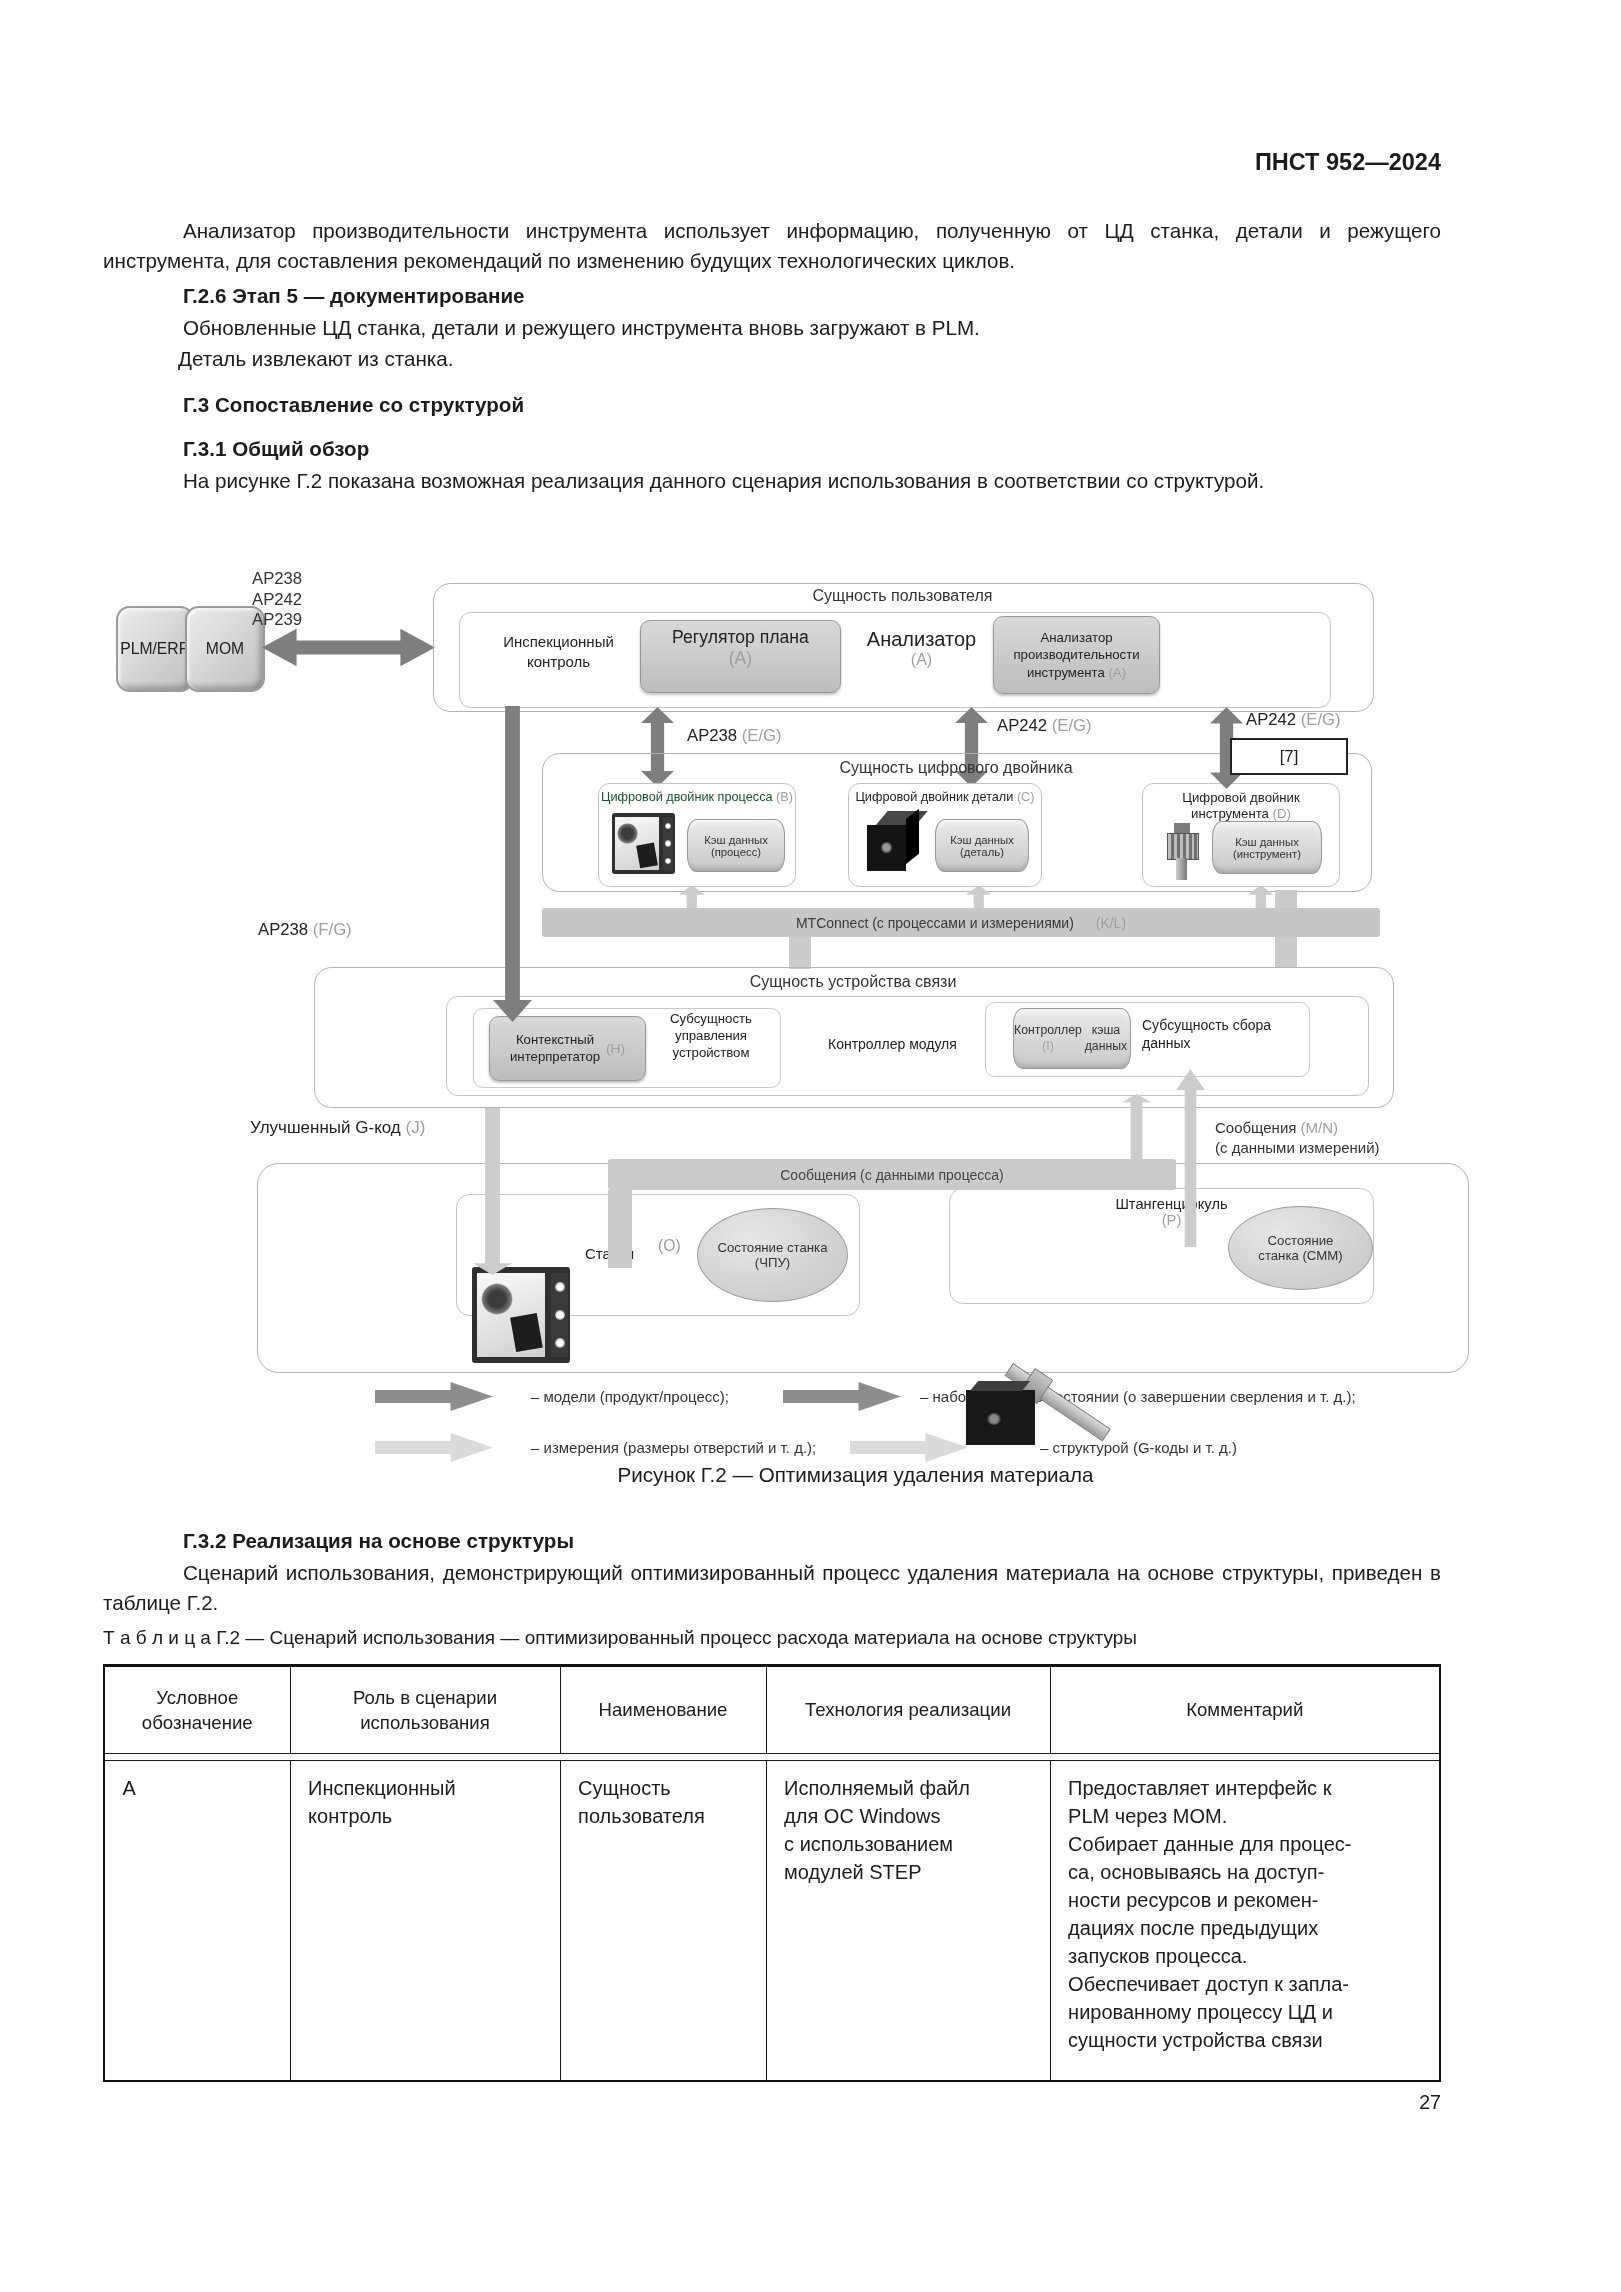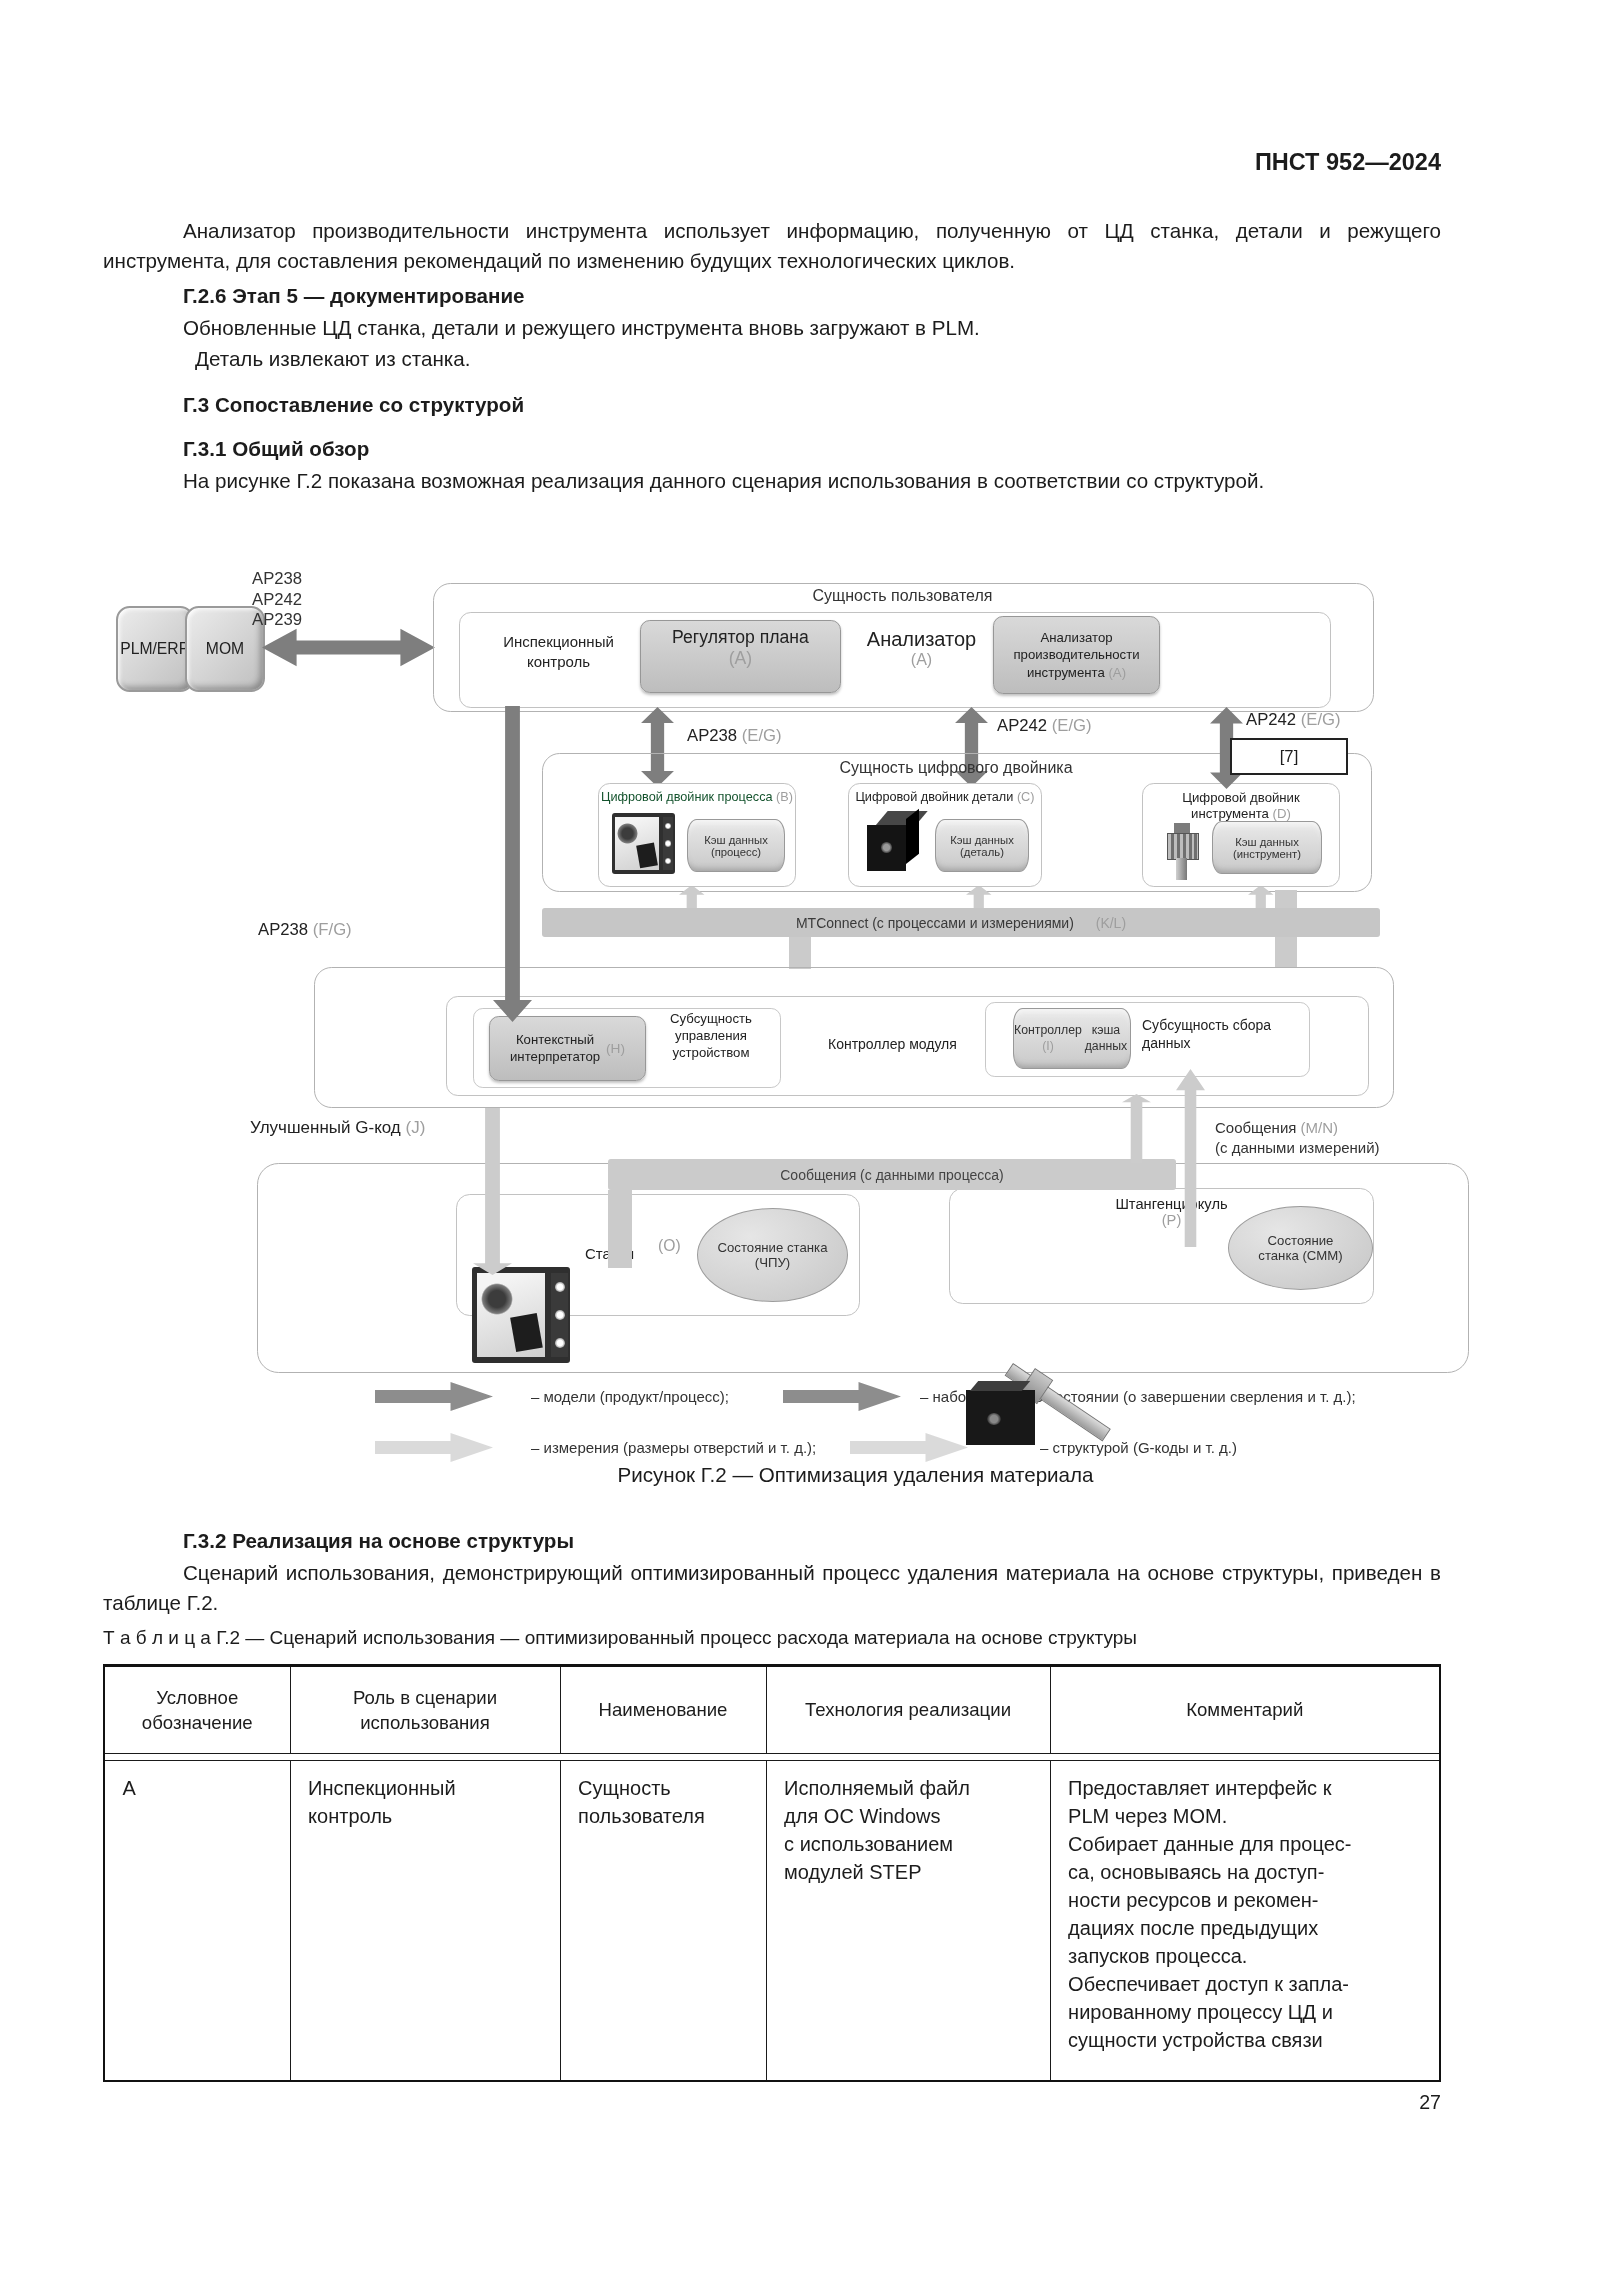--- a/index.html
+++ b/index.html
@@ -94,21 +94,21 @@
 </head>
 <body>
 
 <div class="page">
 
   <div class="abs bold" style="top:149px;right:180px;font-size:23.5px;">ПНСТ 952—2024</div>
 
   <div class="abs para indent" style="top:216px;left:103px;width:1338px;">Анализатор производительности инструмента использует информацию, полученную от ЦД станка, детали и режущего инструмента, для составления рекомендаций по изменению будущих технологических циклов.</div>
   <div class="abs para indent bold" style="top:281px;left:103px;width:1338px;">Г.2.6 Этап 5 — документирование</div>
   <div class="abs para indent" style="top:313px;left:103px;width:1338px;">Обновленные ЦД станка, детали и режущего инструмента вновь загружают в PLM.</div>
-  <div class="abs para indent" style="top:344px;left:115px;width:1338px;">Деталь извлекают из станка.</div>
+  <div class="abs para indent" style="top:344px;left:98px;width:1338px;">Деталь извлекают из станка.</div>
   <div class="abs para indent bold" style="top:390px;left:103px;width:1338px;">Г.3 Сопоставление со структурой</div>
   <div class="abs para indent bold" style="top:434px;left:103px;width:1338px;">Г.3.1 Общий обзор</div>
   <div class="abs para indent" style="top:466px;left:103px;width:1338px;">На рисунке Г.2 показана возможная реализация данного сценария использования в соответствии со структурой.</div>
 
   <div class="fig">
 
     <div class="abs btn3d" style="left:12.7px;top:39px;width:74px;height:82px;">PLM/ERP</div>
     <div class="abs btn3d" style="left:82px;top:39px;width:76px;height:82px;">MOM</div>
 
     <div class="abs" style="left:149px;top:2px;font-size:16.7px;line-height:20.6px;color:#333;">
@@ -213,20 +213,21 @@
     <div class="abs band" style="left:439px;top:341px;width:838px;height:29px;z-index:1;">
       <span>MTConnect (с процессами и измерениями)</span>&nbsp;
       <span class="gid">(K/L)</span>
     </div>
     <div class="abs" style="left:155px;top:353px;font-size:16.7px;">
       <span style="color:#222;">AP238</span>
       <span class="gid">(F/G)</span>
     </div>
 
     <div class="abs box-r" style="left:211px;top:400px;width:1078px;height:139px;"></div>
+    <div class="abs ent-title" style="left:211px;top:406px;width:1078px;">Сущность устройства связи</div>
     <div class="abs box-r2" style="left:343px;top:429px;width:921px;height:98px;"></div>
     <div class="abs" style="left:370px;top:441px;width:306px;height:78px;border:1.4px solid #c8c8c8;border-radius:9.8px;background:#fff;"></div>
     <div class="abs gray-box" style="left:386px;top:449px;width:155px;height:63px;display:flex;align-items:center;justify-content:center;gap:5.9px;z-index:2;">
       <div class="ml" style="font-size:13.2px;color:#222;text-align:center;line-height:1.25;">Контекстный
 интерпретатор</div>
       <div class="gid" style="font-size:13.7px;">(H)</div>
     </div>
     <div class="abs ml center" style="left:549px;top:443px;width:118px;font-size:13.2px;line-height:1.3;color:#222;">Субсущность
 управления
 устройством</div>

